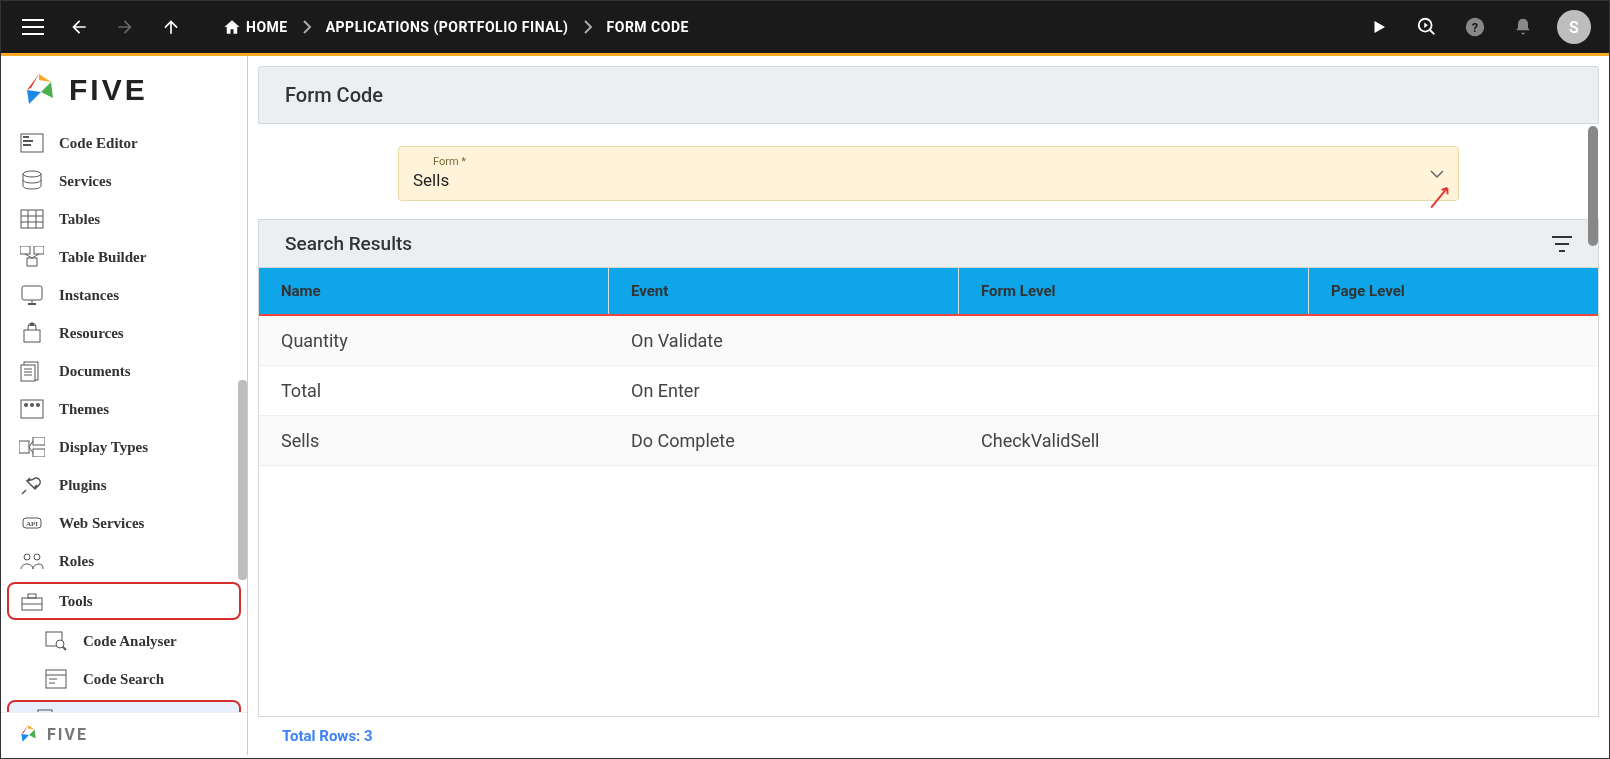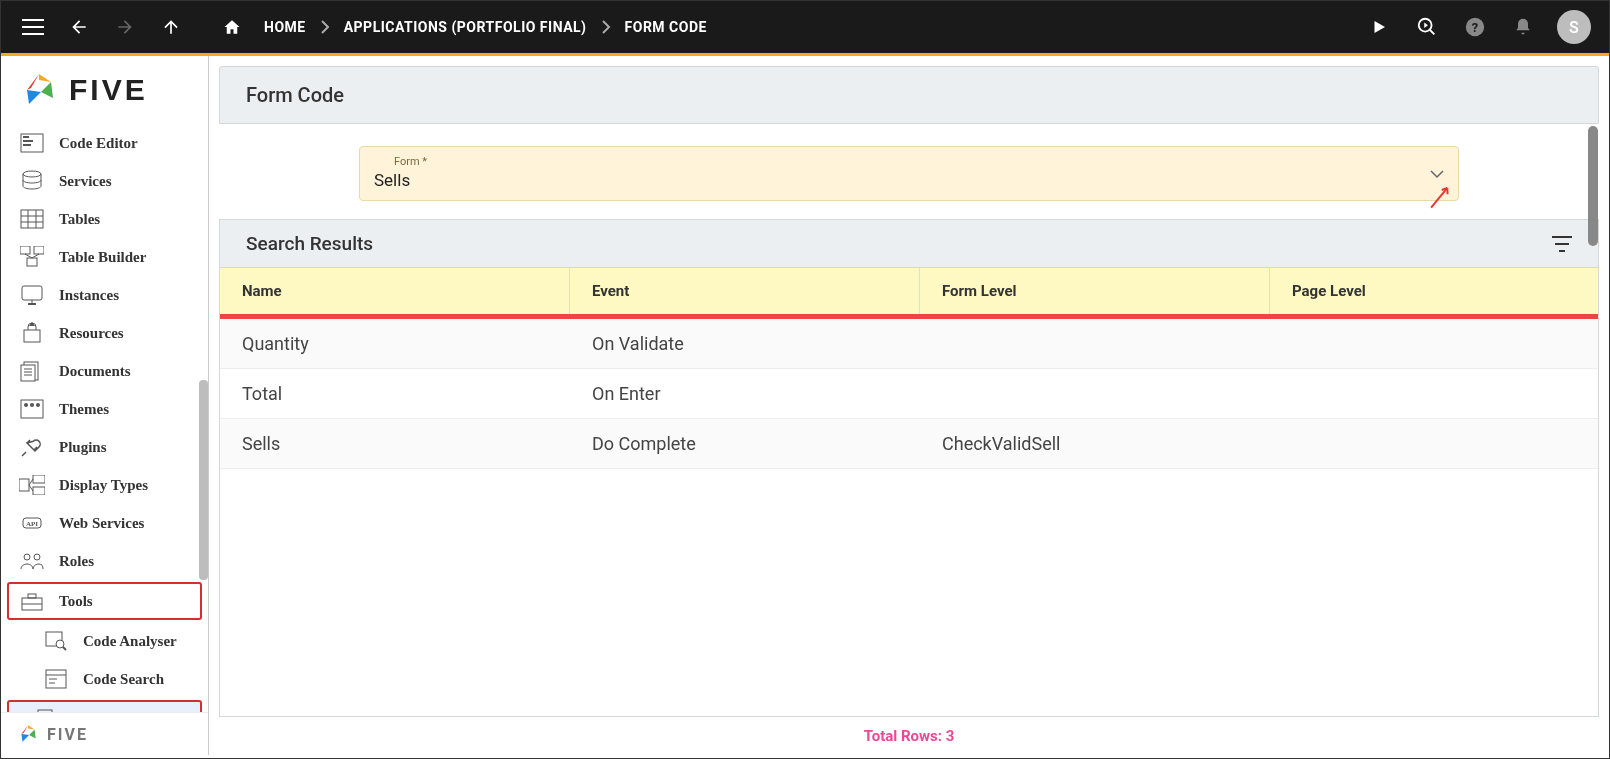--- a/index.html
+++ b/index.html
@@ -18,72 +18,72 @@
     display: flex;
     align-items: center;
     padding: 0 18px;
     color: #fff;
     border-bottom: 3px solid #f9a825;
   }
   .topbar-left { display: flex; align-items: center; gap: 18px; }
   .icon-btn { display:flex; align-items:center; justify-content:center; width:28px; height:28px; cursor:pointer; color:#fff; }
   .icon-btn.disabled { color:#666; }
   .breadcrumb { display:flex; align-items:center; gap:14px; margin-left:20px; }
-  .breadcrumb-item { font-size:14px; font-weight:700; letter-spacing:0.5px; color:#fff; cursor:pointer; display:flex; align-items:center; gap:23px;}
+  .breadcrumb-item { font-size:14px; font-weight:700; letter-spacing:0.5px; color:#fff; cursor:pointer; display:flex; align-items:center; gap:5px;}
   .breadcrumb-sep { color:#aaa; font-size:14px;}
   .topbar-right { margin-left:auto; display:flex; align-items:center; gap:20px;}
   .avatar { width:34px; height:34px; border-radius:50%; background:#bdbdbd; color:#fff; display:flex; align-items:center; justify-content:center; font-weight:600; font-size:16px;}
   
   
   .main-wrap { display:flex; height:calc(100% - 58px); }
   
   
-  .sidebar { width:208px; border-right:1px solid #ccc; display:flex; flex-direction:column; background:#fff; position:relative;}
+  .sidebar { width:247px; border-right:1px solid #ccc; display:flex; flex-direction:column; background:#fff; position:relative;}
   .logo-wrap { padding:14px 18px 10px; }
   .logo { display:flex; align-items:center; gap:10px; }
   .logo-mark { width:40px; height:40px; }
   .logo-text { font-size:30px; font-weight:800; letter-spacing:3px; color:#222; font-family: Arial, sans-serif;}
   .nav { flex:1; overflow-y:auto; padding:4px 0; position:relative;}
   .nav-scroll-highlight { position:absolute; right:0; top:260px; width:9px; height:200px; background:#bdbdbd; border-radius:4px;}
   .nav-item { display:flex; align-items:center; gap:14px; padding:8px 18px; cursor:pointer; color:#333; font-size:15px; font-weight:600;font-family:Liberation Serif, serif; }
   .nav-item .nav-icon { width:26px; height:22px; display:flex; align-items:center; justify-content:center; color:#555;}
   .nav-sub .nav-item { padding-left:42px; font-weight:600;}
   .nav-item.highlighted { background:#e8f0fe; }
-  .nav-item.boxed { outline:2px solid #d32f2f; outline-offset:-2px; border-radius:3px; margin:2px 6px; padding-left:12px;}
+  .nav-item.boxed { outline:2px solid #d32f2f; outline-offset:-2px; border-radius:8px; margin:2px 6px; padding-left:12px;}
   .sidebar-footer { padding:10px 16px; border-top:1px solid #eee;}
   .footer-logo { display:flex; align-items:center; gap:8px; font-size:16px; font-weight:700; letter-spacing:2px; color:#777;}
   .footer-mark { width:22px; height:22px;}
   
   
   .content { flex:1; background:#fff; display:flex; flex-direction:column; position:relative; padding:10px 10px 0 10px;}
   .panel-header { background:#eceff1; padding:16px 26px; font-size:20px; font-weight:500; color:#333; border-radius:3px 3px 0 0; border:1px solid #d5d8db;}
   .form-selector-wrap { padding:22px 140px 18px; background:#fff;}
   .form-selector { background:#fff4d9; border:1px solid #e8d9a8; border-radius:4px; padding:8px 14px 10px; position:relative;}
   .form-selector-label { font-size:11px; color:#7a6a3a;padding-left:20px;}
   .form-selector-value { font-size:17px; color:#222; margin-top:2px;}
   .chevron-down { position:absolute; right:14px; top:50%; transform:translateY(-50%); color:#666; font-size:14px;}
   .red-arrow { position:absolute; right:4px; bottom:-6px; color:#e53935; font-size:14px; transform:rotate(-20deg);}
   
   .results-header { background:#eceff1; padding:12px 26px; border:1px solid #d5d8db; display:flex; align-items:center; justify-content:space-between;}
   .results-title { font-size:19px; font-weight:500; color:#333;}
   .filter-icon { color:#444; cursor:pointer; font-size:18px;}
   
   .table-wrap { border:1px solid #d5d8db; border-top:none; background:#fff; flex:1; overflow:auto; position:relative;}
-  .table-head { display:flex; background:#fef9c3; border-bottom:5px solid #ef4444;}
+  .table-head { display:flex; background:#0ea5e9; border-bottom:2px solid #ef4444;}
   .th { padding:14px 22px; font-size:15px; font-weight:700; color:#333; border-right:1px solid #ddd; position:relative;}
   .th:last-child { border-right:none;}
   .col-name { width:350px;}
   .col-event { width:350px;}
   .col-form { width:350px;}
   .col-page { flex:1;}
   .tr { display:flex; border-bottom:1px solid #eee; cursor:pointer;}
   .tr:nth-child(even){ background:#fafafa;}
   .td { padding:14px 22px; font-size:18px; color:#444;}
   
-  .status-bar { text-align:center; padding:10px 24px; font-size:15px; font-weight:700; color:#ec4899;}
+  .status-bar { text-align:left; padding:10px 24px; font-size:15px; font-weight:700; color:#3b82f6;}
   
   .vscroll { position:absolute; right:11px; top:70px; width:10px; height:120px; background:#888; border-radius:5px;}
   
   svg { display:block;}
 </style>
 </head>
 <body>
 
 <div class="topbar">
   <div class="topbar-left">
@@ -256,37 +256,37 @@
               <rect x="1" y="1" width="22" height="18" stroke="#555" fill="none"></rect>
               <circle cx="6" cy="6" r="2" fill="#555"></circle>
               <circle cx="12" cy="6" r="2" fill="#555"></circle>
               <circle cx="18" cy="6" r="2" fill="#555"></circle>
             </svg>
           </span>
           <span>Themes</span>
         </div>
       <div class="nav-item">
           <span class="nav-icon">
-            <svg width="24" height="22" viewBox="0 0 24 22">
-              <path d="M6 16l-4 4M10 4l-3 3M17 11l-3 3M7 7l8 8 4-4a4 4 0 00-5.7-5.7L7 7z" stroke="#555" fill="none" stroke-width="1.5"></path>
-            </svg>
-          </span>
-          <span>Plugins</span>
-        </div>
-      <div class="nav-item">
-          <span class="nav-icon">
             <svg width="26" height="20" viewBox="0 0 26 20">
               <rect x="0" y="4" width="10" height="12" stroke="#555" fill="none"></rect>
               <rect x="14" y="0" width="12" height="8" stroke="#555" fill="none"></rect>
               <rect x="14" y="12" width="12" height="8" stroke="#555" fill="none"></rect>
               <line x1="10" y1="10" x2="14" y2="4" stroke="#555"></line>
               <line x1="10" y1="10" x2="14" y2="16" stroke="#555"></line>
             </svg>
           </span>
           <span>Display Types</span>
+        </div>
+      <div class="nav-item">
+          <span class="nav-icon">
+            <svg width="24" height="22" viewBox="0 0 24 22">
+              <path d="M6 16l-4 4M10 4l-3 3M17 11l-3 3M7 7l8 8 4-4a4 4 0 00-5.7-5.7L7 7z" stroke="#555" fill="none" stroke-width="1.5"></path>
+            </svg>
+          </span>
+          <span>Plugins</span>
         </div>
       <div class="nav-item">
           <span class="nav-icon">
             <svg width="24" height="20" viewBox="0 0 24 20">
               <rect x="3" y="5" width="18" height="10" stroke="#555" fill="none" rx="3"></rect>
               <text x="12" y="13" text-anchor="middle" font-size="7" fill="#555" font-weight="bold">API</text>
             </svg>
           </span>
           <span>Web Services</span>
         </div>

